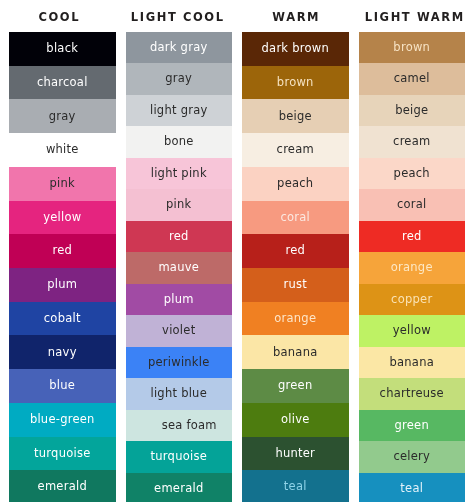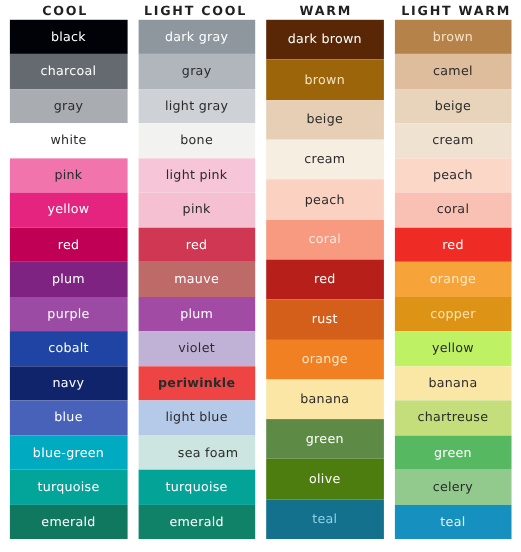--- a/index.html
+++ b/index.html
@@ -14,21 +14,21 @@
     overflow: hidden;
   }
   #palette-chart {
     position: relative;
     width: 474px;
     height: 502px;
     background: #ffffff;
   }
   .header-row {
     display: flex;
-    height: 18px;
+    height: 32px;
     align-items: center;
     padding-top: 2px;
     box-sizing: border-box;
   }
   .col-header {
     flex: 1 1 0;
     text-align: center;
     font-size: 11.5px;
     font-weight: bold;
     letter-spacing: 1.6px;
@@ -97,23 +97,20 @@
         </div>
       <div class="swatch" style="background-color: rgb(229, 36, 127); color: rgb(255, 255, 255);">
           <span class="swatch-label">yellow</span>
         </div>
       <div class="swatch" style="background-color: rgb(192, 0, 85); color: rgb(255, 255, 255);">
           <span class="swatch-label">red</span>
         </div>
       <div class="swatch" style="background-color: rgb(126, 35, 130); color: rgb(255, 255, 255);">
           <span class="swatch-label">plum</span>
         </div>
-      <div class="swatch" style="background-color: rgb(155, 75, 164); color: rgb(255, 255, 255);">
-          <span class="swatch-label">purple</span>
-        </div>
       <div class="swatch" style="background-color: rgb(31, 68, 163); color: rgb(255, 255, 255);">
           <span class="swatch-label">cobalt</span>
         </div>
       <div class="swatch" style="background-color: rgb(16, 36, 107); color: rgb(255, 255, 255);">
           <span class="swatch-label">navy</span>
         </div>
       <div class="swatch" style="background-color: rgb(71, 98, 184); color: rgb(255, 255, 255);">
           <span class="swatch-label">blue</span>
         </div>
       <div class="swatch" style="background-color: rgb(0, 171, 194); color: rgb(255, 255, 255);">
@@ -151,21 +148,21 @@
         </div>
       <div class="swatch" style="background-color: rgb(189, 106, 104); color: rgb(255, 255, 255);">
           <span class="swatch-label">mauve</span>
         </div>
       <div class="swatch" style="background-color: rgb(161, 75, 164); color: rgb(255, 255, 255);">
           <span class="swatch-label">plum</span>
         </div>
       <div class="swatch" style="background-color: rgb(192, 178, 214); color: rgb(43, 43, 43);">
           <span class="swatch-label">violet</span>
         </div>
-      <div class="swatch" style="background-color: #ef4444; color: rgb(43, 43, 43); font-weight: bold;">
+      <div class="swatch" style="background-color: #3b82f6; color: rgb(43, 43, 43);">
           <span class="swatch-label">periwinkle</span>
         </div>
       <div class="swatch" style="background-color: rgb(180, 202, 232); color: rgb(43, 43, 43);">
           <span class="swatch-label">light blue</span>
         </div>
       <div class="swatch" style="background-color: rgb(205, 229, 224); color: rgb(43, 43, 43); padding-left: 21px;">
           <span class="swatch-label">sea foam</span>
         </div>
       <div class="swatch" style="background-color: rgb(4, 163, 152); color: rgb(255, 255, 255);">
           <span class="swatch-label">turquoise</span>
@@ -205,20 +202,23 @@
         </div>
       <div class="swatch" style="background-color: rgb(251, 230, 166); color: rgb(43, 43, 43);">
           <span class="swatch-label">banana</span>
         </div>
       <div class="swatch" style="background-color: rgb(93, 139, 69); color: rgb(255, 255, 255);">
           <span class="swatch-label">green</span>
         </div>
       <div class="swatch" style="background-color: #4d7c0f; color: rgb(255, 255, 255);">
           <span class="swatch-label">olive</span>
         </div>
+      <div class="swatch" style="background-color: rgb(44, 81, 48); color: rgb(255, 255, 255);">
+          <span class="swatch-label">hunter</span>
+        </div>
       <div class="swatch" style="background-color: rgb(19, 113, 142); color: rgb(143, 211, 232);">
           <span class="swatch-label">teal</span>
         </div>
     </div>
 
     <div class="color-column">
       <div class="swatch" style="background-color: rgb(181, 131, 74); color: rgb(247, 227, 196);">
           <span class="swatch-label">brown</span>
         </div>
       <div class="swatch" style="background-color: rgb(221, 189, 155); color: rgb(43, 43, 43);">

